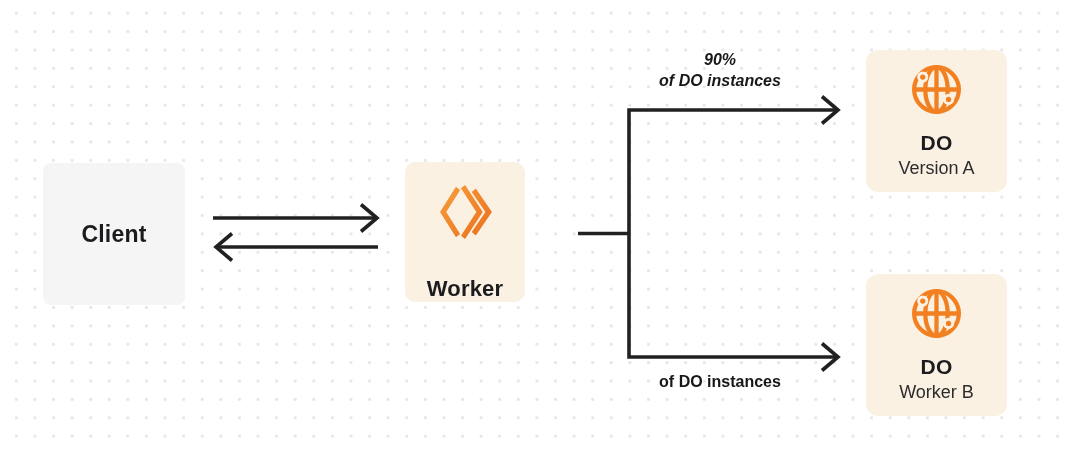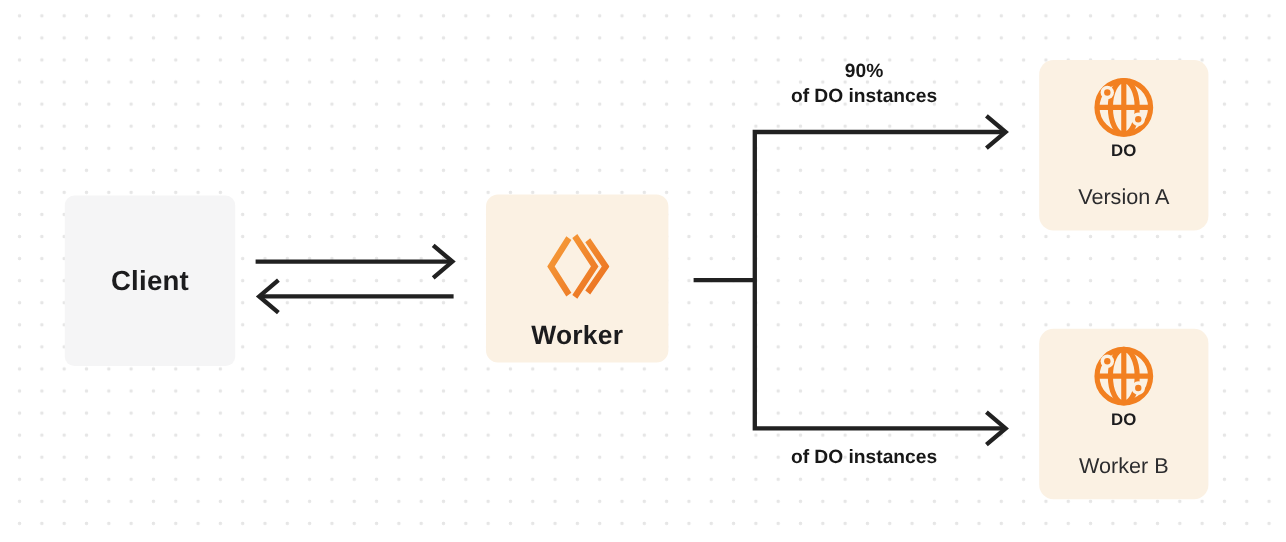--- a/index.html
+++ b/index.html
@@ -31,55 +31,55 @@
   }
 
   .node {
     position: absolute;
     display: flex;
     flex-direction: column;
     align-items: center;
     justify-content: center;
   }
   .node-client {
-    left: 54px; top: 163px; width: 142px; height: 142px;
+    left: 43px; top: 163px; width: 142px; height: 142px;
     background: #f5f5f6; border-radius: 8px;
   }
   .node-worker {
-    left: 405px; top: 162px; width: 152px; height: 140px;
+    left: 405px; top: 162px; width: 120px; height: 140px;
     background: #fbf1e3; border-radius: 10px;
-    justify-content: center;
+    justify-content: space-between;
     padding-top: 21px;
   }
   .node-do {
     left: 866px; width: 141px; height: 142px;
     background: #fbf1e3; border-radius: 12px;
     justify-content: flex-start;
     padding-top: 12px;
   }
   .node-do-a { top: 50px; }
   .node-do-b { top: 274px; }
 
   .node-label {
     font-size: 22px; font-weight: 700; color: #1c1c1e; letter-spacing: 0.2px;
   }
   .worker-label { margin-top: 16px; }
-  .do-label { font-size: 14px; }
+  .do-label { margin-top: 14px; font-size: 21px; }
   .do-sublabel {
-    margin-top: 21px; font-size: 18px; font-weight: 400; color: #2c2c2e;
+    margin-top: 3px; font-size: 18px; font-weight: 400; color: #2c2c2e;
   }
 
   .edge-label {
     position: absolute;
     left: 600px; width: 240px;
     text-align: center;
     font-size: 16px; font-weight: 700; color: #171717;
     line-height: 21px;
   }
-  .edge-label-top { top: 49px; }
+  .edge-label-top { top: 49px; font-style: italic; }
   .edge-label-bottom { top: 371px; }
 
   .workers-logo-svg { width: 53px; height: 58px; display: block; }
   .globe-svg { width: 55px; height: 55px; display: block; }
 </style>
 </head>
 <body>
 
 <div class="canvas">
 

